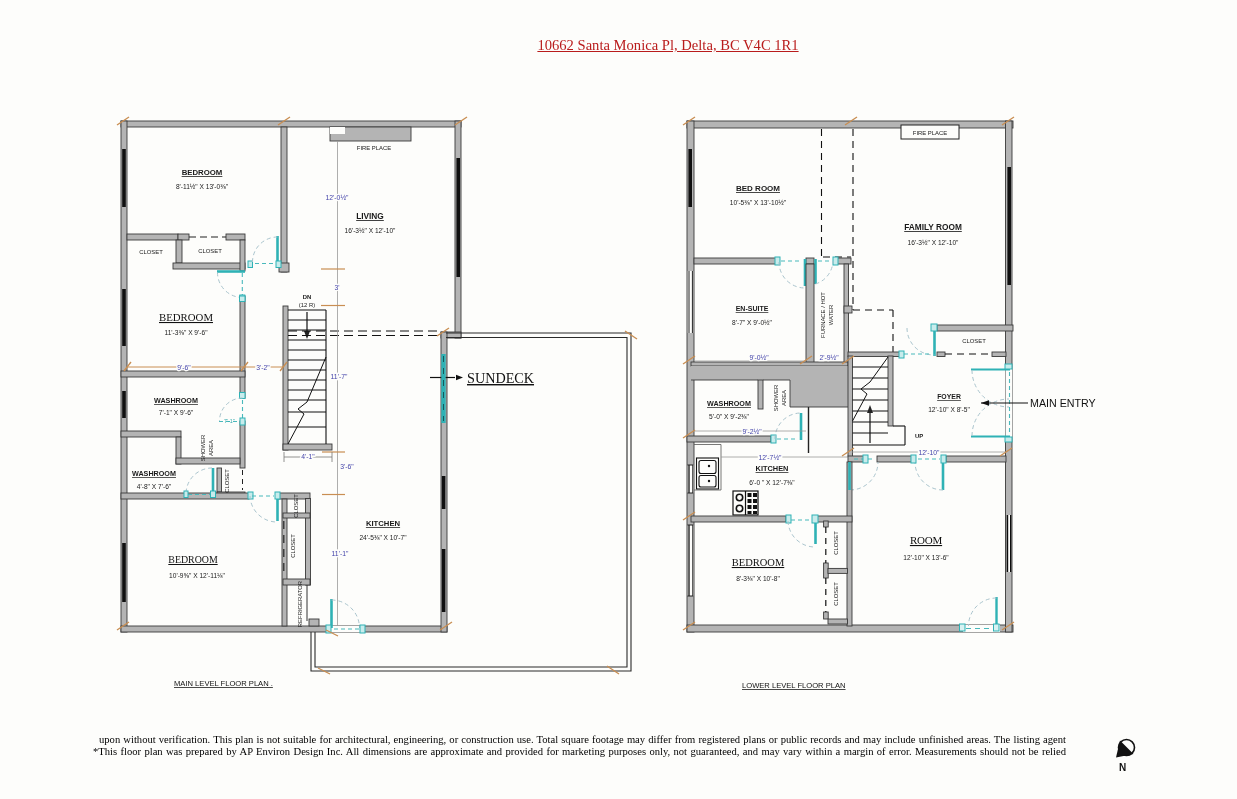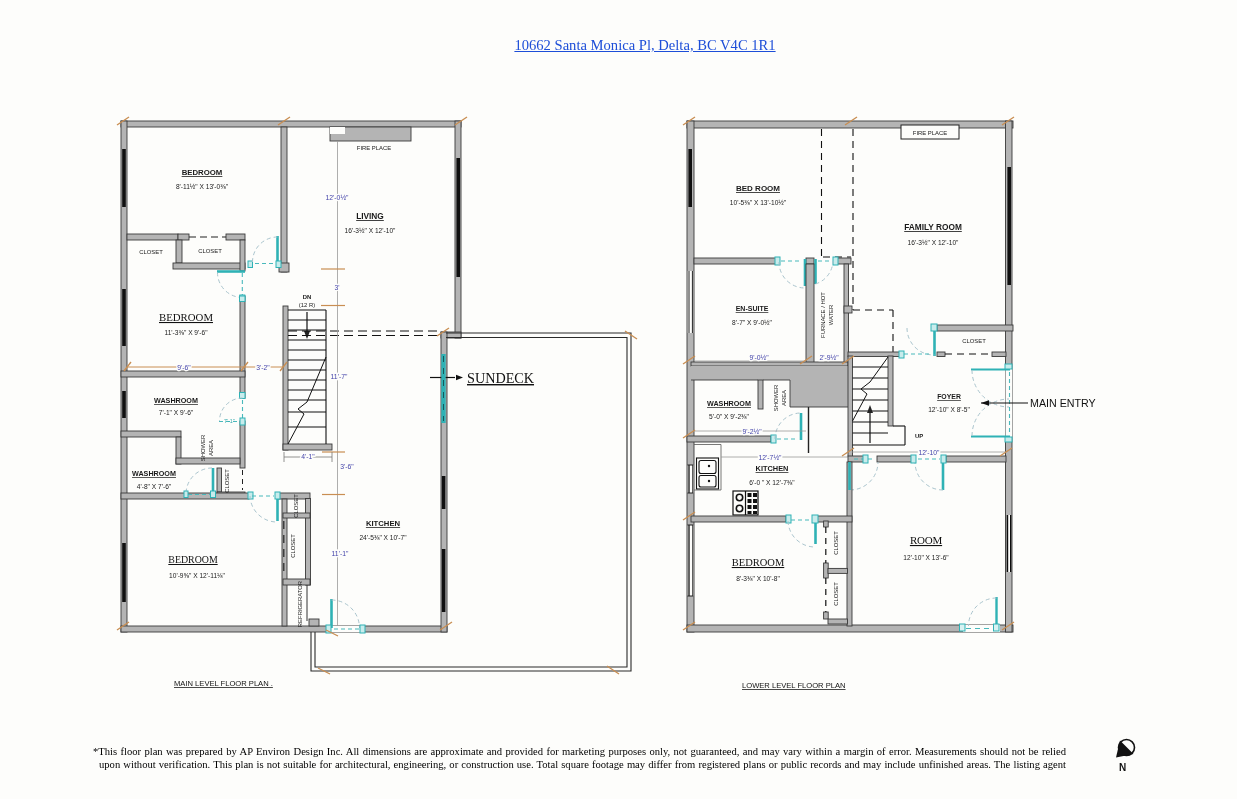--- a/index.html
+++ b/index.html
@@ -1,17 +1,17 @@
 <!DOCTYPE html>
 <html><head>
 <meta charset="utf-8">
 <style>
 html,body{margin:0;padding:0;background:#ffffff;}
 #page{position:relative;width:1237px;height:799px;background:#fdfdfb;font-family:"Liberation Sans",sans-serif;overflow:hidden;}
-#title{position:absolute;left:445px;top:37px;width:400px;text-align:center;font-family:"Liberation Serif",serif;font-size:14.6px;color:#1d4ed8;text-decoration:underline;white-space:nowrap;}
+#title{position:absolute;left:468px;top:37px;width:400px;text-align:center;font-family:"Liberation Serif",serif;font-size:14.6px;color:#b91c1c;text-decoration:underline;white-space:nowrap;}
 .foot{position:absolute;left:93px;width:973px;font-family:Liberation Serif, serif;font-size:10.6px;color:#000;margin-top:12px;}
 svg text{font-family:"Liberation Sans",sans-serif;}
 .lb{font-weight:bold;fill:#1a1a1a;text-decoration:underline;}
 .dm{fill:#1a1a1a;}
 .bl{fill:#4444aa;paint-order:stroke;stroke:#fdfdfb;stroke-width:2.6px;font-size:6.8px;}
 .sr{font-family:"Liberation Serif",serif;fill:#111;text-decoration:underline;}
 .sm{fill:#1a1a1a;font-size:5.9px;}
 </style>
 </head>
 <body>
@@ -578,14 +578,14 @@
 </g>
 <g id="extras">
 
 <circle cx="1126.5" cy="747.5" r="8" fill="#fdfdfb" stroke="#111" stroke-width="1.6"></circle>
 <path d="M1120,740.5 L1133.5,754 L1116,757.5 Z" fill="#111"></path>
 <text x="1119" y="771" font-size="10px" font-weight="bold" fill="#111">N</text>
 </g>
 </svg>
 
 <div class="foot" style="top:734px;text-align:justify;text-align-last:justify;">*This floor plan was prepared by AP Environ Design Inc. All dimensions are approximate and provided for marketing purposes only, not guaranteed, and may vary within a margin of error. Measurements should not be relied</div>
-<div class="foot" style="top:747px;text-align:justify;text-align-last:justify;text-indent:6px;">upon without verification. This plan is not suitable for architectural, engineering, or construction use. Total square footage may differ from registered plans or public records and may include unfinished areas. The listing agent</div>
+<div class="foot" style="top:722px;text-align:justify;text-align-last:justify;text-indent:6px;">upon without verification. This plan is not suitable for architectural, engineering, or construction use. Total square footage may differ from registered plans or public records and may include unfinished areas. The listing agent</div>
 </div>
 
 </body></html>

